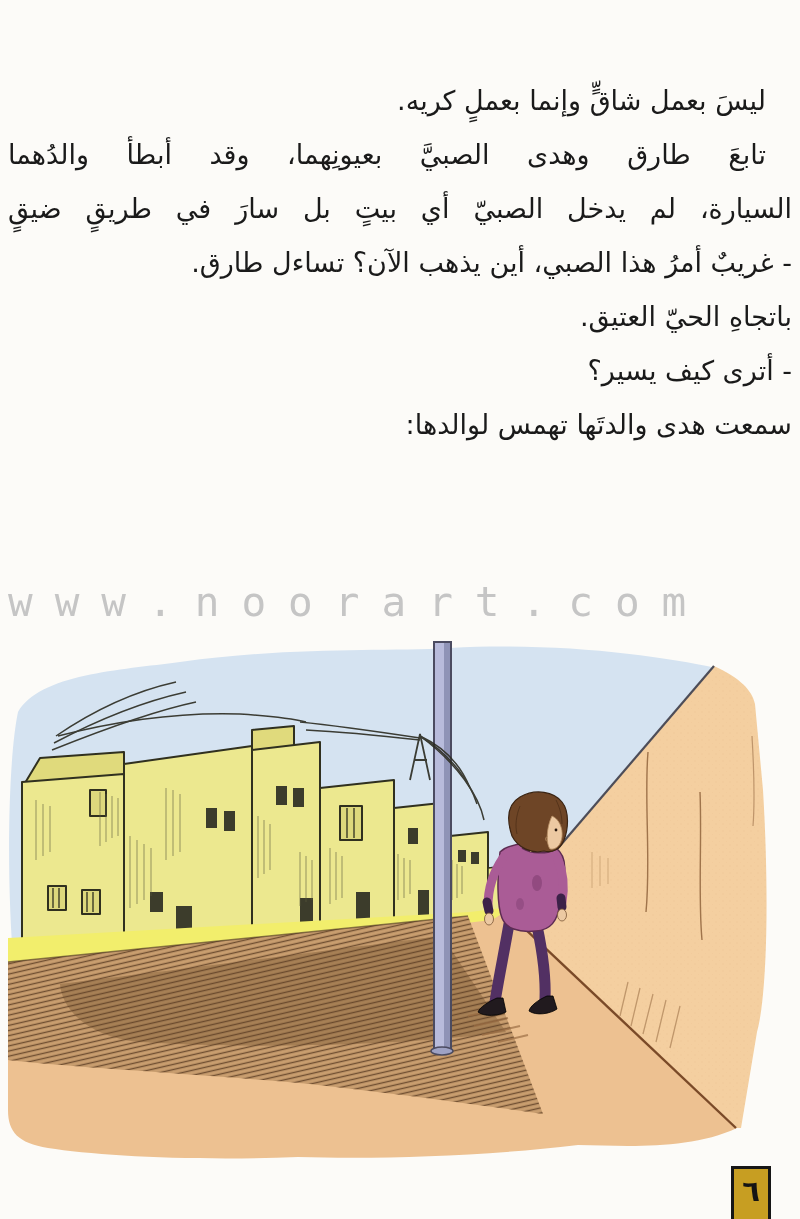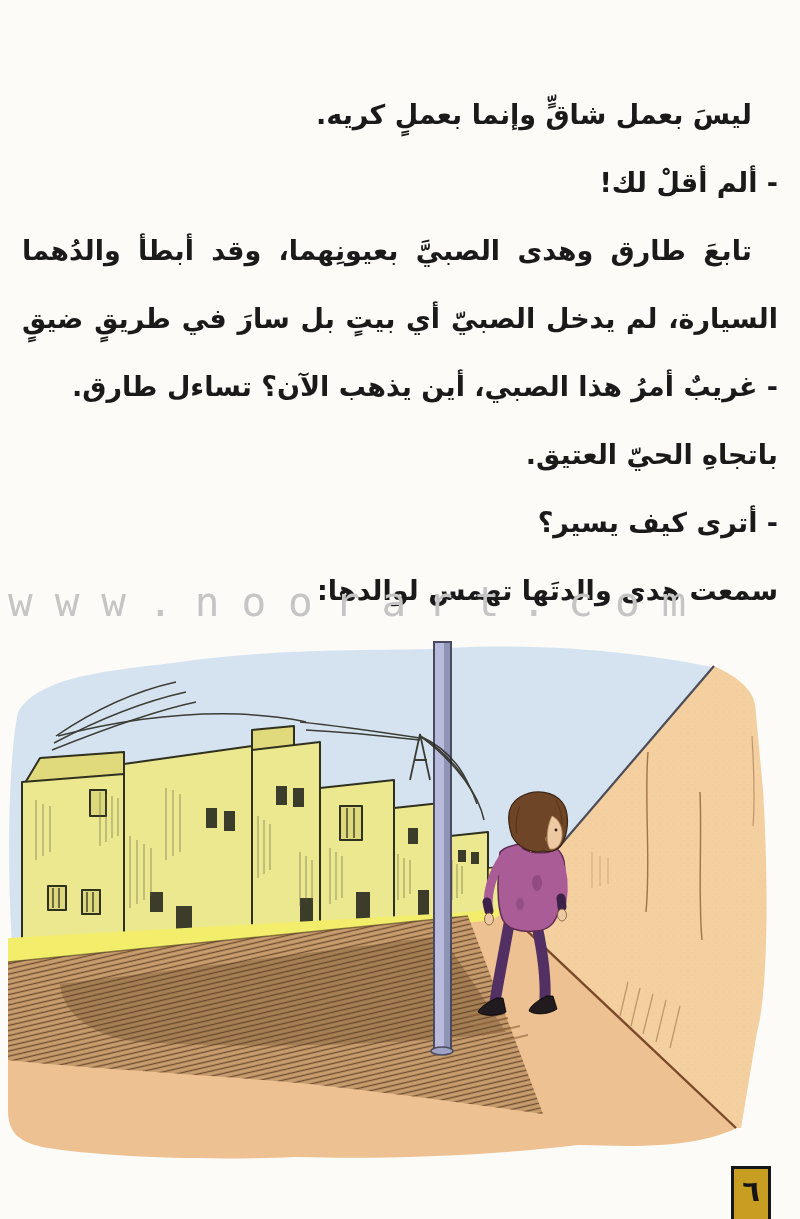--- a/index.html
+++ b/index.html
@@ -9,22 +9,22 @@
     font-family:"DejaVu Sans", sans-serif;
   }
   .page{position:relative;width:800px;height:1219px;}
 
   
   .text-block{
     position:absolute;top:74px;right:8px;left:8px;
     direction:rtl;
   }
   .line{
-    margin:14px;height:54px;line-height:54px;
-    font-size:27px;font-weight:bold;color:#1a1a1a;
+    margin:0;height:54px;line-height:54px;
+    font-size:27px;font-weight:normal;color:#1a1a1a;
     text-align:right;white-space:nowrap;
   }
   .line.fill{
     white-space:normal;
     text-align:justify;text-align-last:justify;
   }
   .line.indent{padding-right:26px;}
 
   
   .watermark{
@@ -47,21 +47,20 @@
     font-size:29px;font-weight:bold;color:#141414;
   }
 </style>
 </head>
 <body>
 
 <div class="page">
 
   <div class="text-block" dir="rtl">
     <p class="line indent">ليسَ بعمل شاقٍّ وإنما بعملٍ كريه.</p>
-    <p class="line">- ألم أقلْ لك!</p>
     <p class="line indent fill">تابعَ طارق وهدى الصبيَّ بعيونِهما، وقد أبطأ والدُهما</p>
     <p class="line fill">السيارة، لم يدخل الصبيّ أي بيتٍ بل سارَ في طريقٍ ضيقٍ</p>
     <p class="line">- غريبٌ أمرُ هذا الصبي، أين يذهب الآن؟ تساءل طارق.</p>
     <p class="line">باتجاهِ الحيّ العتيق.</p>
     <p class="line">- أترى كيف يسير؟</p>
     <p class="line">سمعت هدى والدتَها تهمس لوالدها:</p>
   </div>
 
   <div class="watermark">www.noorart.com</div>
 

